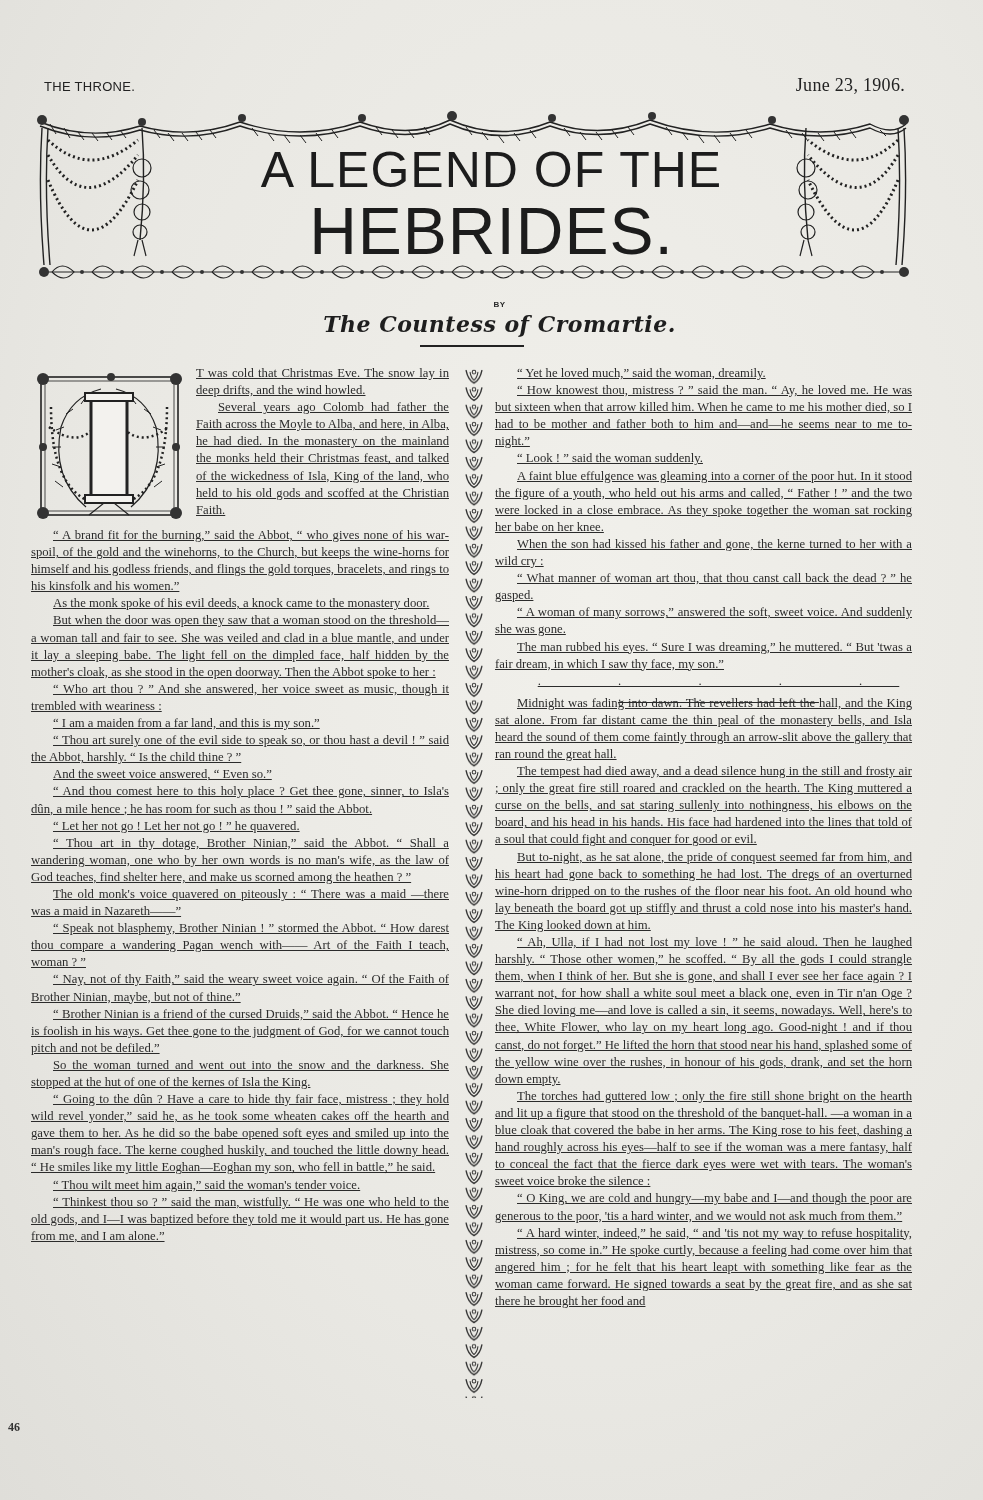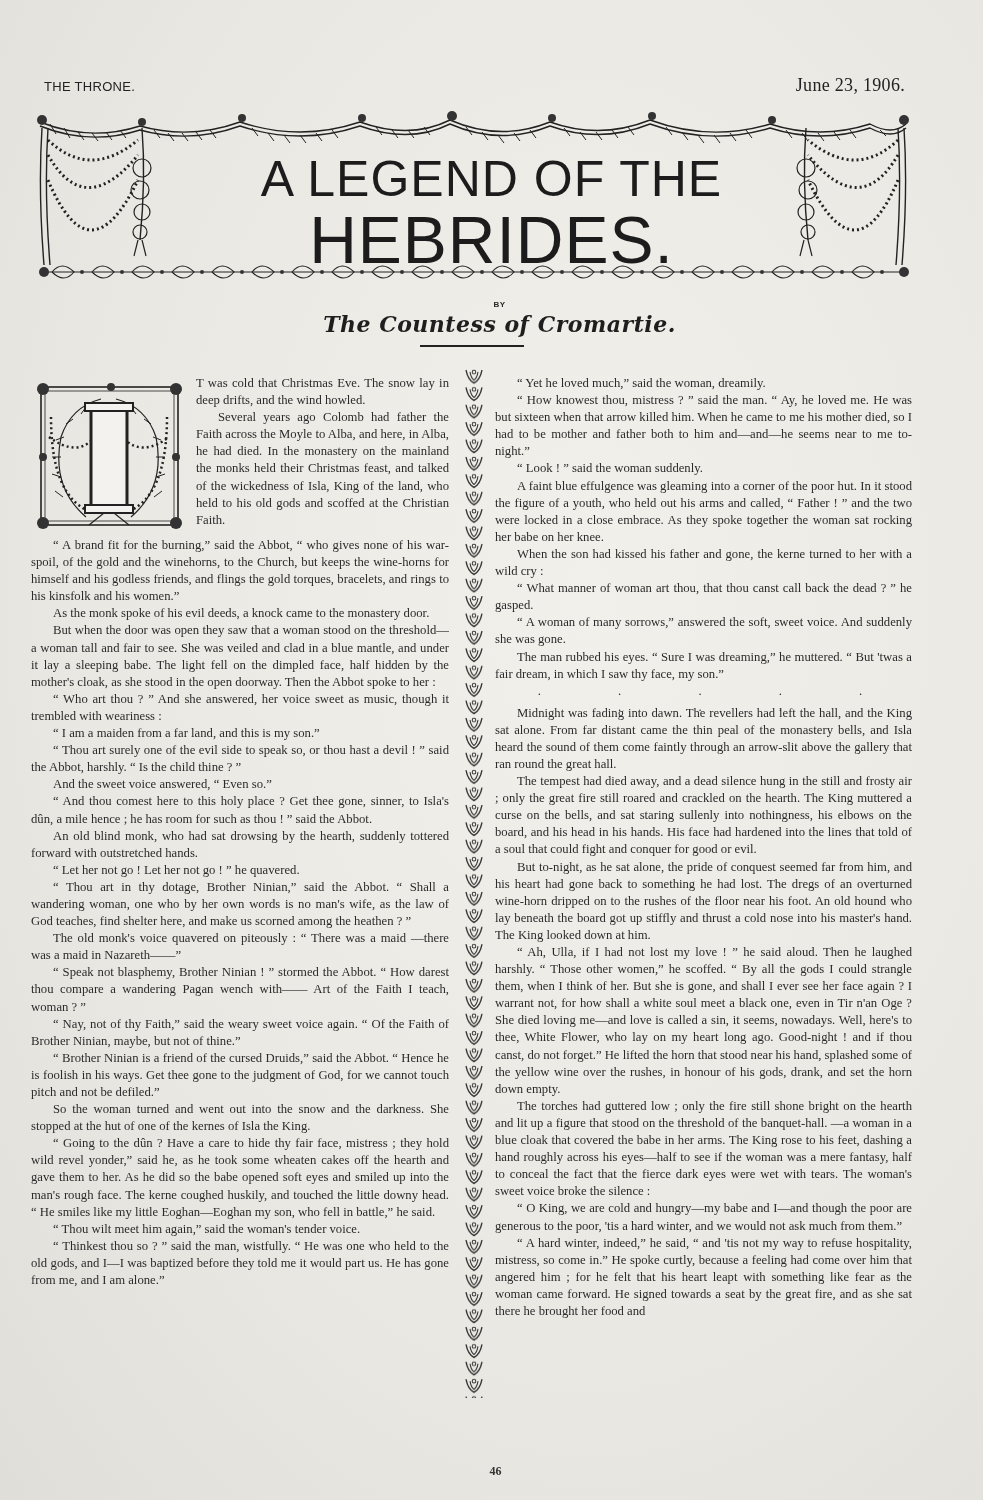--- a/index.html
+++ b/index.html
@@ -36,38 +36,38 @@
   .byline-author {
     position: absolute; top: 311px; left: 0; right: 0; text-align: center;
     font-family: "DejaVu Serif", serif; font-size: 22px; font-weight: bold; letter-spacing: 0.5px;
     margin-left: 16px; color: #1e1e1e; font-style: italic;
   }
   .byline-rule {
     position: absolute; top: 345px; left: 420px; width: 104px; height: 2px; background: #222;
   }
 
   .column {
-    position: absolute; top: 375px; width: 418px;
-    font-size: 12.7px; line-height: 17.1px; text-align: justify; color: #2b2b2b;
+    position: absolute; top: 365px; width: 418px;
+    font-size: 12.7px; line-height: 17.1px; text-align: justify; color: #2b2b2b; text-decoration: underline;
   }
   .col-left { left: 31px; }
   .col-right { left: 495px; width: 417px; }
   .column p { margin: 0; text-indent: 22px; }
   .column p.first { text-indent: 0; }
   .column .dots { text-align: center; letter-spacing: 37px; height: 22px; line-height: 16px; padding-left: 30px; }
 
   .dropcap {
     float: left; width: 155px; height: 160px; margin: 2px 10px 0 0; position: relative;
   }
 
   .divider { position: absolute; left: 463px; top: 368px; width: 22px; height: 1030px; }
 
   .page-number {
-    position: absolute; top: 1420px; left: 0; right: 0; text-align: center;
-    font-size: 12px; font-weight: bold; color: #333; margin-left: 8px; margin-top: 44px;
+    position: absolute; top: 1420px; left: 0; right: 0; text-align: left;
+    font-size: 12px; font-weight: bold; color: #333; margin-left: 8px;
   }
 </style>
 </head>
 <body>
 
 <div class="running-head">
   <span class="left">THE THRONE.</span>
   <span class="right">June 23, 1906.</span>
 </div>
 
@@ -153,21 +153,21 @@
           <circle cx="692" cy="172" r="2"></circle>
           <circle cx="732" cy="172" r="2"></circle>
           <circle cx="772" cy="172" r="2"></circle>
           <circle cx="812" cy="172" r="2"></circle>
           <circle cx="852" cy="172" r="2"></circle>
       </g>
     </g>
   </svg>
 </div>
 
-<h1 class="title" style="margin:12px;">
+<h1 class="title" style="margin:3px;">
   <span class="line1" style="text-transform:uppercase; font-variant: small-caps;">A Legend of the</span>
   <span class="line2" style="text-transform:uppercase;">Hebrides.</span>
 </h1>
 
 <div class="byline-by">BY</div>
 <div class="byline-author">The Countess of Cromartie.</div>
 <div class="byline-rule"></div>
 
 <div class="column col-left">
   <div class="dropcap">
@@ -207,21 +207,20 @@
   <p class="first">T was cold that Christmas Eve. The snow lay in deep drifts, and the wind howled.</p>
   <p>Several years ago Colomb had father the Faith across the Moyle to Alba, and here, in Alba, he had died. In the monastery on the mainland the monks held their Christmas feast, and talked of the wickedness of Isla, King of the land, who held to his old gods and scoffed at the Christian Faith.</p>
   <p style="clear:left;">“ A brand fit for the burning,” said the Abbot, “ who gives none of his war-spoil, of the gold and the winehorns, to the Church, but keeps the wine-horns for himself and his godless friends, and flings the gold torques, bracelets, and rings to his kinsfolk and his women.”</p>
   <p>As the monk spoke of his evil deeds, a knock came to the monastery door.</p>
   <p>But when the door was open they saw that a woman stood on the threshold—a woman tall and fair to see. She was veiled and clad in a blue mantle, and under it lay a sleeping babe. The light fell on the dimpled face, half hidden by the mother's cloak, as she stood in the open doorway. Then the Abbot spoke to her :</p>
   <p>“ Who art thou ? ” And she answered, her voice sweet as music, though it trembled with weariness :</p>
   <p>“ I am a maiden from a far land, and this is my son.”</p>
   <p>“ Thou art surely one of the evil side to speak so, or thou hast a devil ! ” said the Abbot, harshly. “ Is the child thine ? ”</p>
   <p>And the sweet voice answered, “ Even so.”</p>
   <p>“ And thou comest here to this holy place ? Get thee gone, sinner, to Isla's dûn, a mile hence ; he has room for such as thou ! ” said the Abbot.</p>
-  <p>An old blind monk, who had sat drowsing by the hearth, suddenly tottered forward with outstretched hands.</p>
   <p>“ Let her not go ! Let her not go ! ” he quavered.</p>
   <p>“ Thou art in thy dotage, Brother Ninian,” said the Abbot. “ Shall a wandering woman, one who by her own words is no man's wife, as the law of God teaches, find shelter here, and make us scorned among the heathen ? ”</p>
   <p>The old monk's voice quavered on piteously : “ There was a maid —there was a maid in Nazareth——”</p>
   <p>“ Speak not blasphemy, Brother Ninian ! ” stormed the Abbot. “ How darest thou compare a wandering Pagan wench with—— Art of the Faith I teach, woman ? ”</p>
   <p>“ Nay, not of thy Faith,” said the weary sweet voice again. “ Of the Faith of Brother Ninian, maybe, but not of thine.”</p>
   <p>“ Brother Ninian is a friend of the cursed Druids,” said the Abbot. “ Hence he is foolish in his ways. Get thee gone to the judgment of God, for we cannot touch pitch and not be defiled.”</p>
   <p>So the woman turned and went out into the snow and the darkness. She stopped at the hut of one of the kernes of Isla the King.</p>
   <p>“ Going to the dûn ? Have a care to hide thy fair face, mistress ; they hold wild revel yonder,” said he, as he took some wheaten cakes off the hearth and gave them to her. As he did so the babe opened soft eyes and smiled up into the man's rough face. The kerne coughed huskily, and touched the little downy head. “ He smiles like my little Eoghan—Eoghan my son, who fell in battle,” he said.</p>
   <p>“ Thou wilt meet him again,” said the woman's tender voice.</p>
   <p>“ Thinkest thou so ? ” said the man, wistfully. “ He was one who held to the old gods, and I—I was baptized before they told me it would part us. He has gone from me, and I am alone.”</p>

